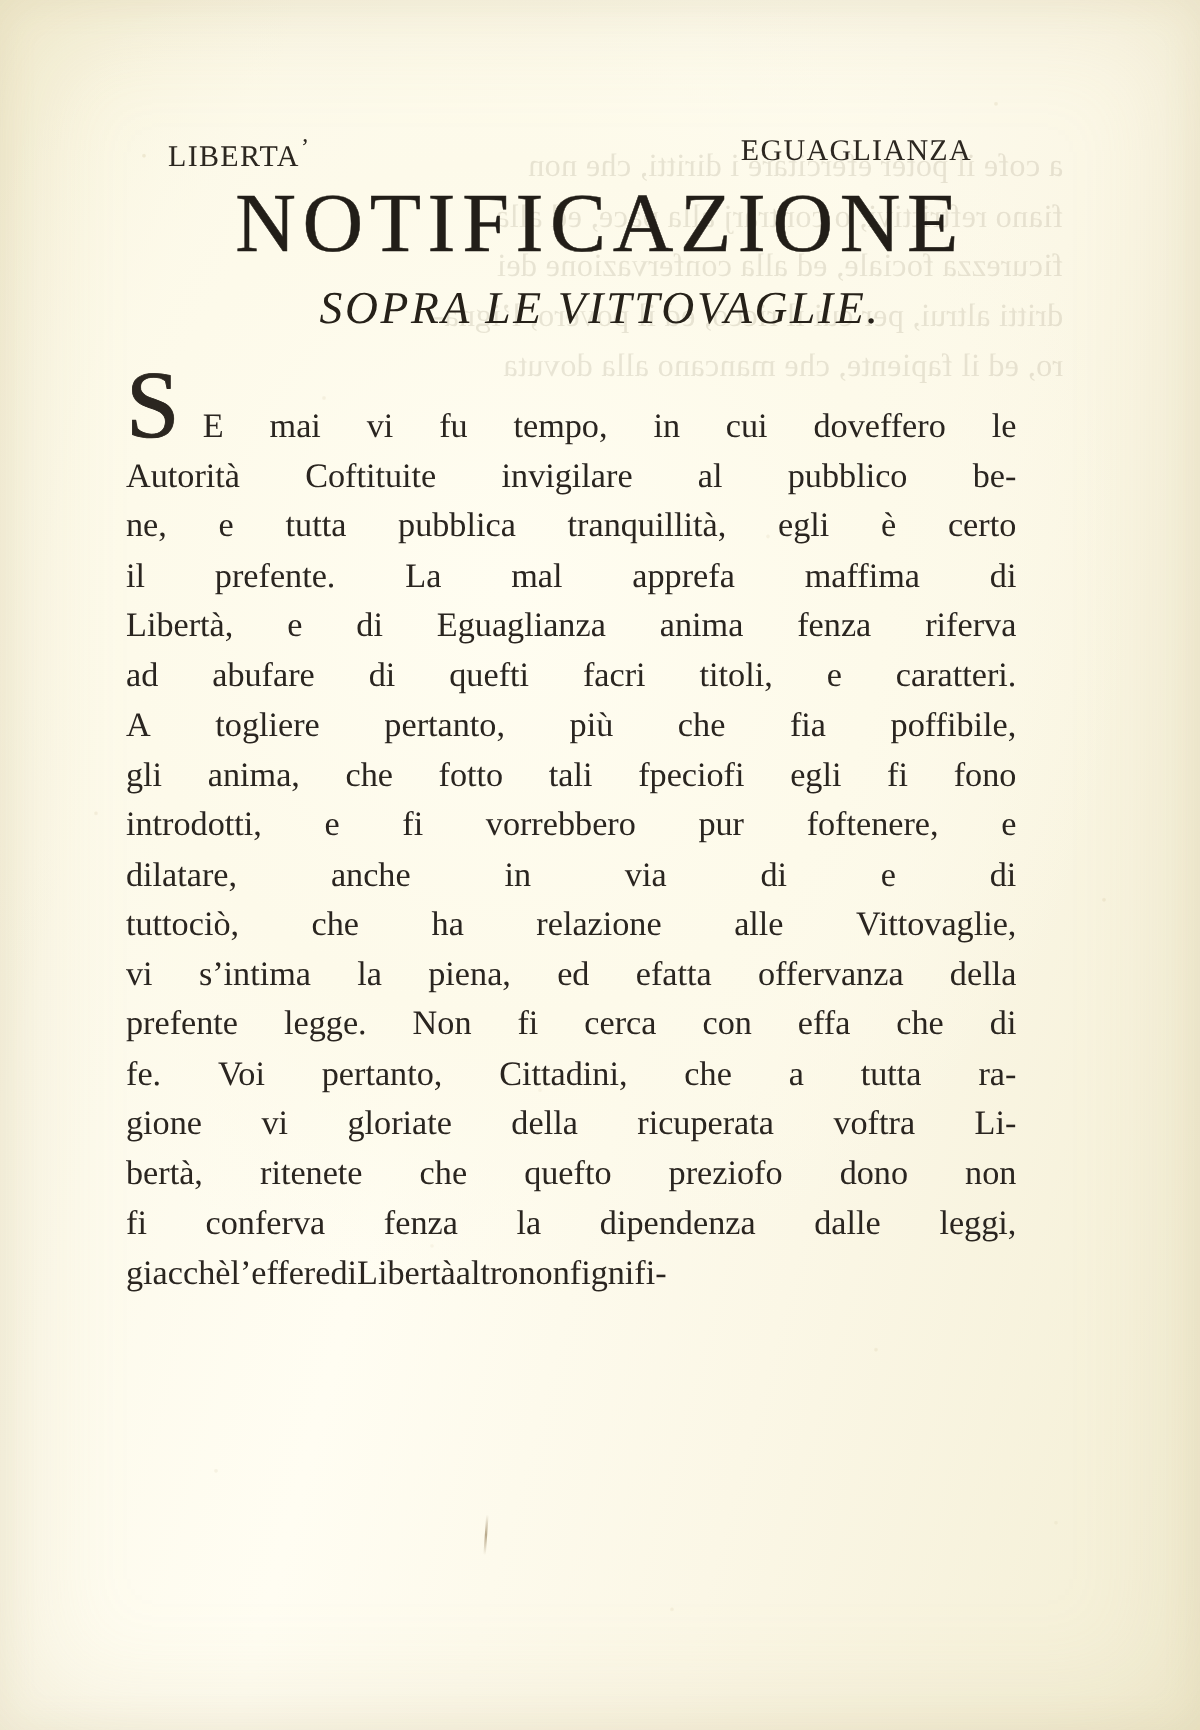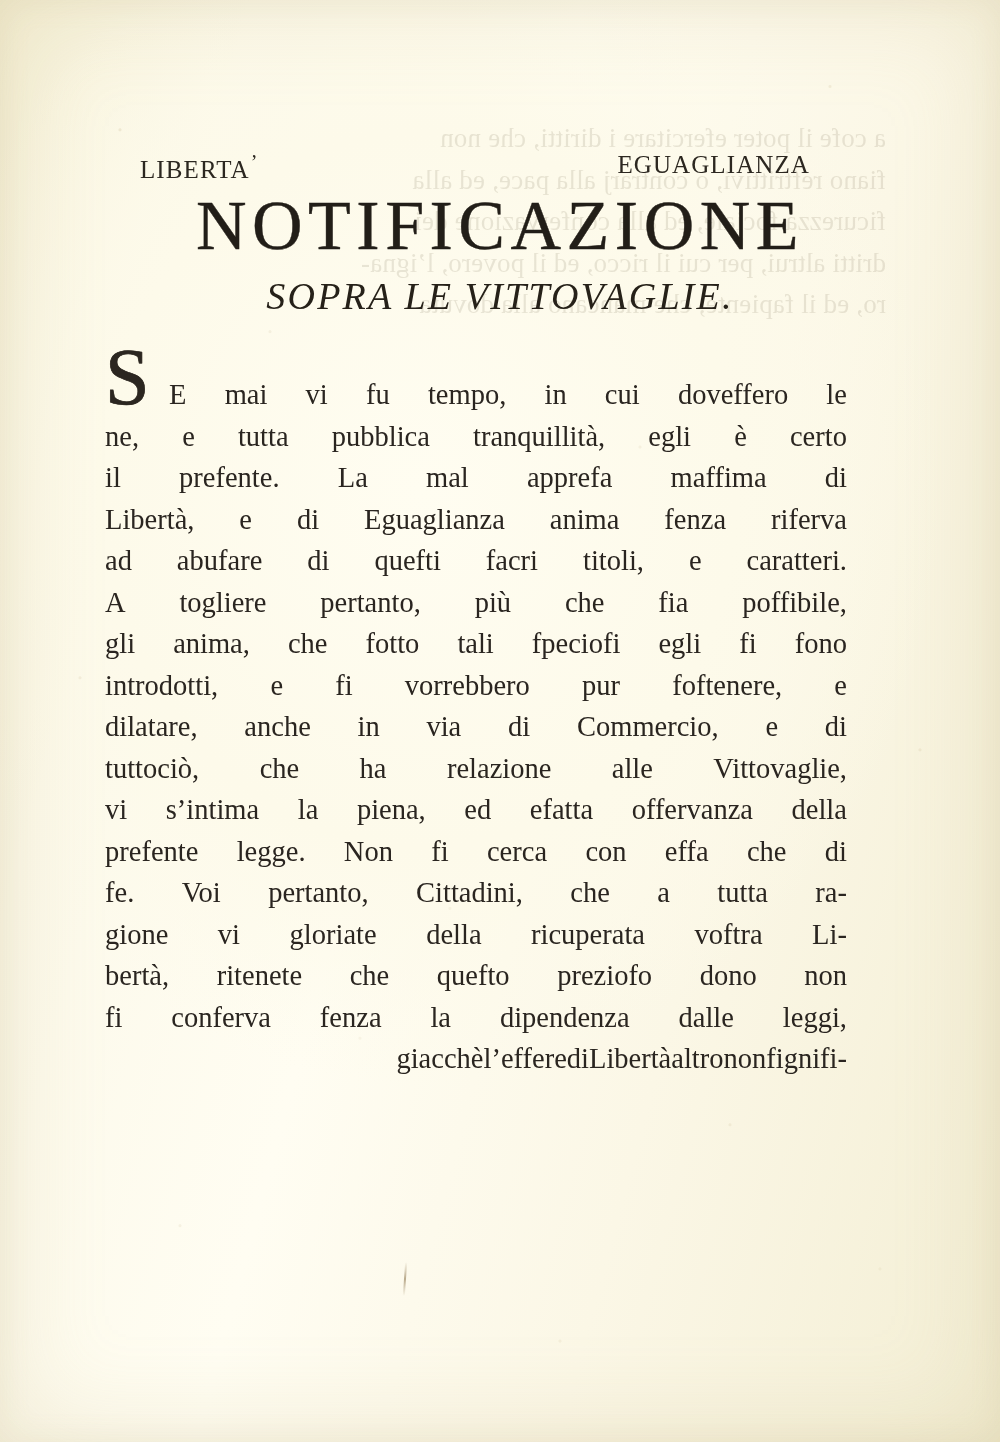--- a/index.html
+++ b/index.html
@@ -101,39 +101,38 @@
   #body .ln{
     display:block;
     white-space:nowrap;
     text-align:justify;
     height:41.5px;
   }
   
   #body .ln.j{
     display:flex;justify-content:space-between;white-space:nowrap;
   }
-  #body .ln.j.last{justify-content:flex-end;}
+  #body .ln.j.last{justify-content:flex-start;}
   #body .ln .w{display:inline-block;}
 
   
   #dropcap{
     position:absolute;left:0;top:-30px;
     width:66px;height:66px;
     font-size:80px;line-height:66px;
     color:#2b2620;
     font-family:"Liberation Serif","DejaVu Serif",serif;
     text-shadow:.6px .4px 0 rgba(60,52,38,.55), -.5px .3px 0 rgba(70,60,44,.35);
     -webkit-text-stroke:.7px #2b2620;
   }
   #body .ln.first{padding-left:64px;}
 
   
   #body, .maintitle, .subtitle, .kicker{
     text-rendering:optimizeLegibility;
-    margin-top:39px;
   }
 </style>
 </head>
 <body>
 
 <div id="page">
 
   <div id="showthrough">
     <div>a cofe il poter efercitare i diritti, che non</div>
     <div>fiano reftrittivi, o contrarj alla pace, ed alla</div>
@@ -159,20 +158,28 @@
         <span class="w">mai</span>
         <span class="w">vi</span>
         <span class="w">fu</span>
         <span class="w">tempo,</span>
         <span class="w">in</span>
         <span class="w">cui</span>
         <span class="w">doveffero</span>
         <span class="w">le</span>
       </div>
       <div class="ln j">
+        <span class="w">Autorità</span>
+        <span class="w">Coftituite</span>
+        <span class="w">invigilare</span>
+        <span class="w">al</span>
+        <span class="w">pubblico</span>
+        <span class="w">be-</span>
+      </div>
+      <div class="ln j">
         <span class="w">ne,</span>
         <span class="w">e</span>
         <span class="w">tutta</span>
         <span class="w">pubblica</span>
         <span class="w">tranquillità,</span>
         <span class="w">egli</span>
         <span class="w">è</span>
         <span class="w">certo</span>
       </div>
       <div class="ln j">
@@ -231,21 +238,20 @@
         <span class="w">pur</span>
         <span class="w">foftenere,</span>
         <span class="w">e</span>
       </div>
       <div class="ln j">
         <span class="w">dilatare,</span>
         <span class="w">anche</span>
         <span class="w">in</span>
         <span class="w">via</span>
         <span class="w">di</span>
-        <span class="w">Commercio,</span>
         <span class="w">e</span>
         <span class="w">di</span>
       </div>
       <div class="ln j">
         <span class="w">tuttociò,</span>
         <span class="w">che</span>
         <span class="w">ha</span>
         <span class="w">relazione</span>
         <span class="w">alle</span>
         <span class="w">Vittovaglie,</span>

